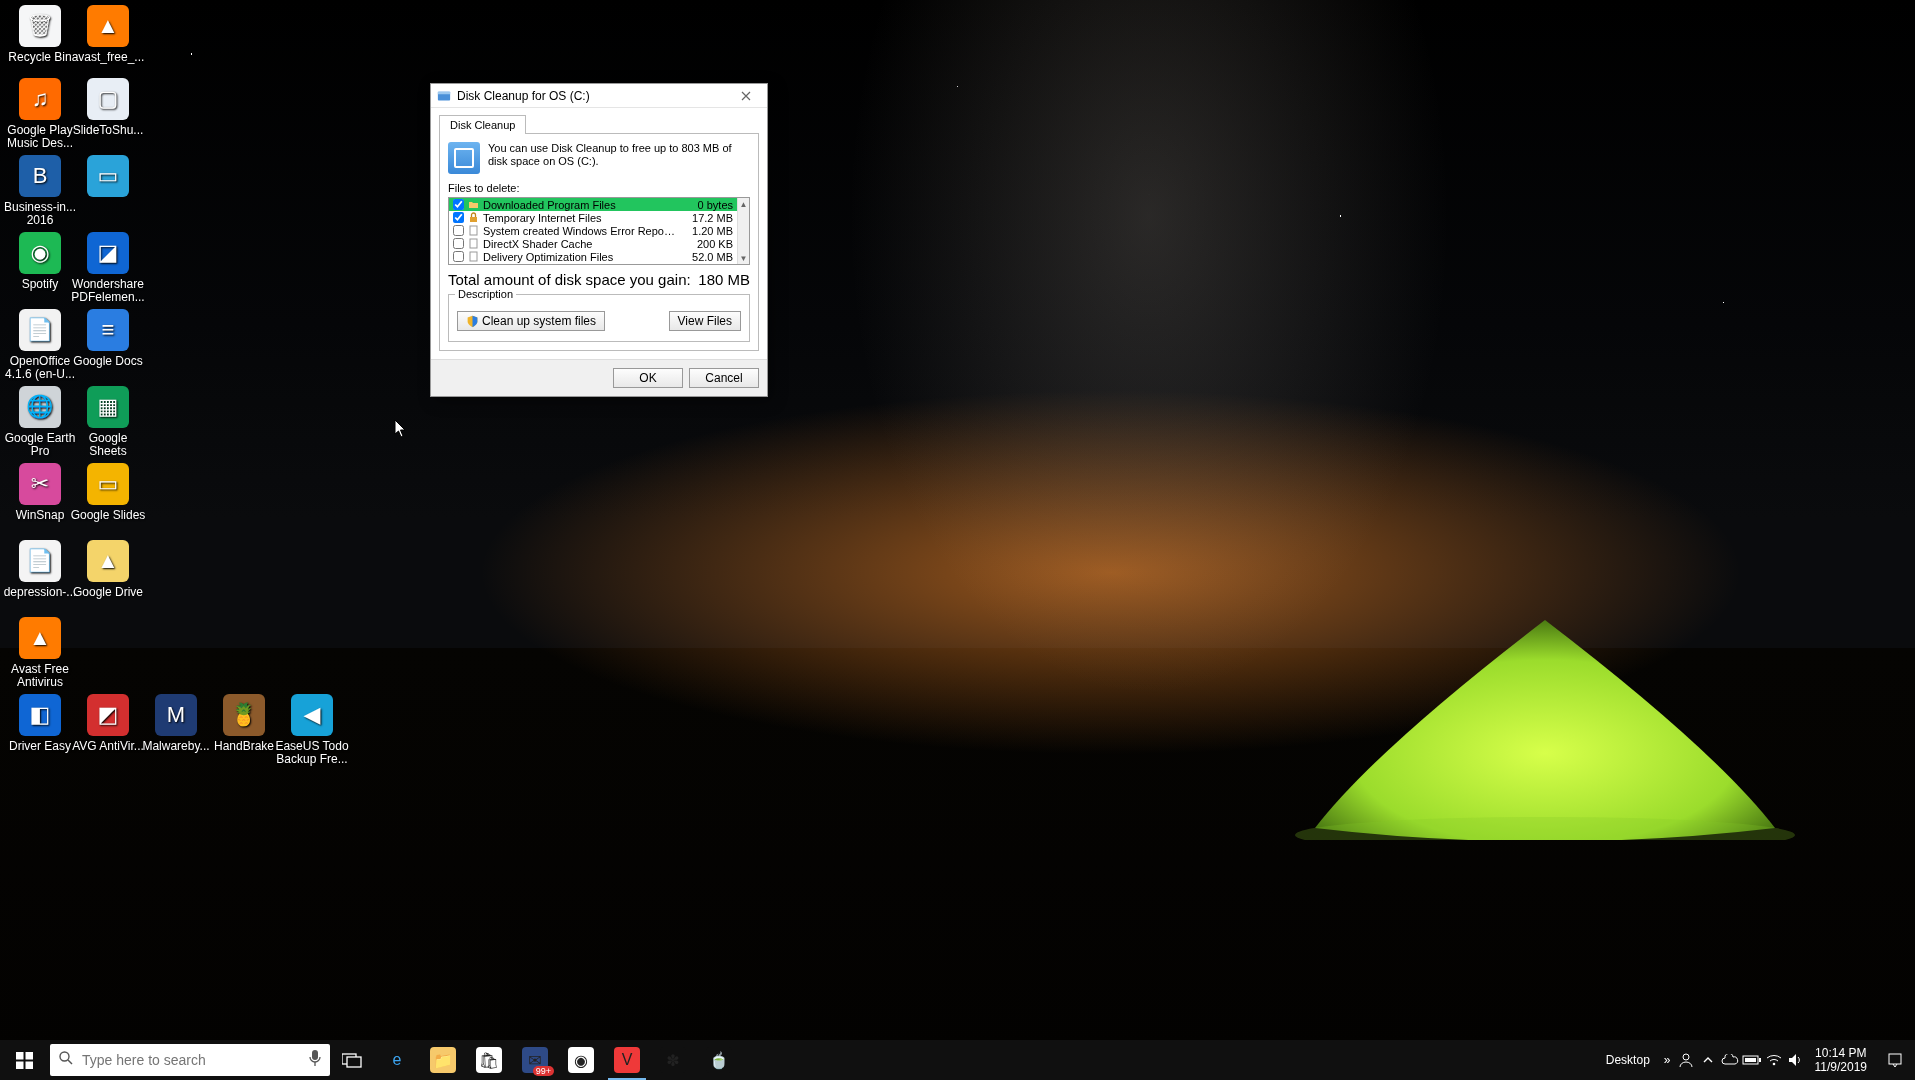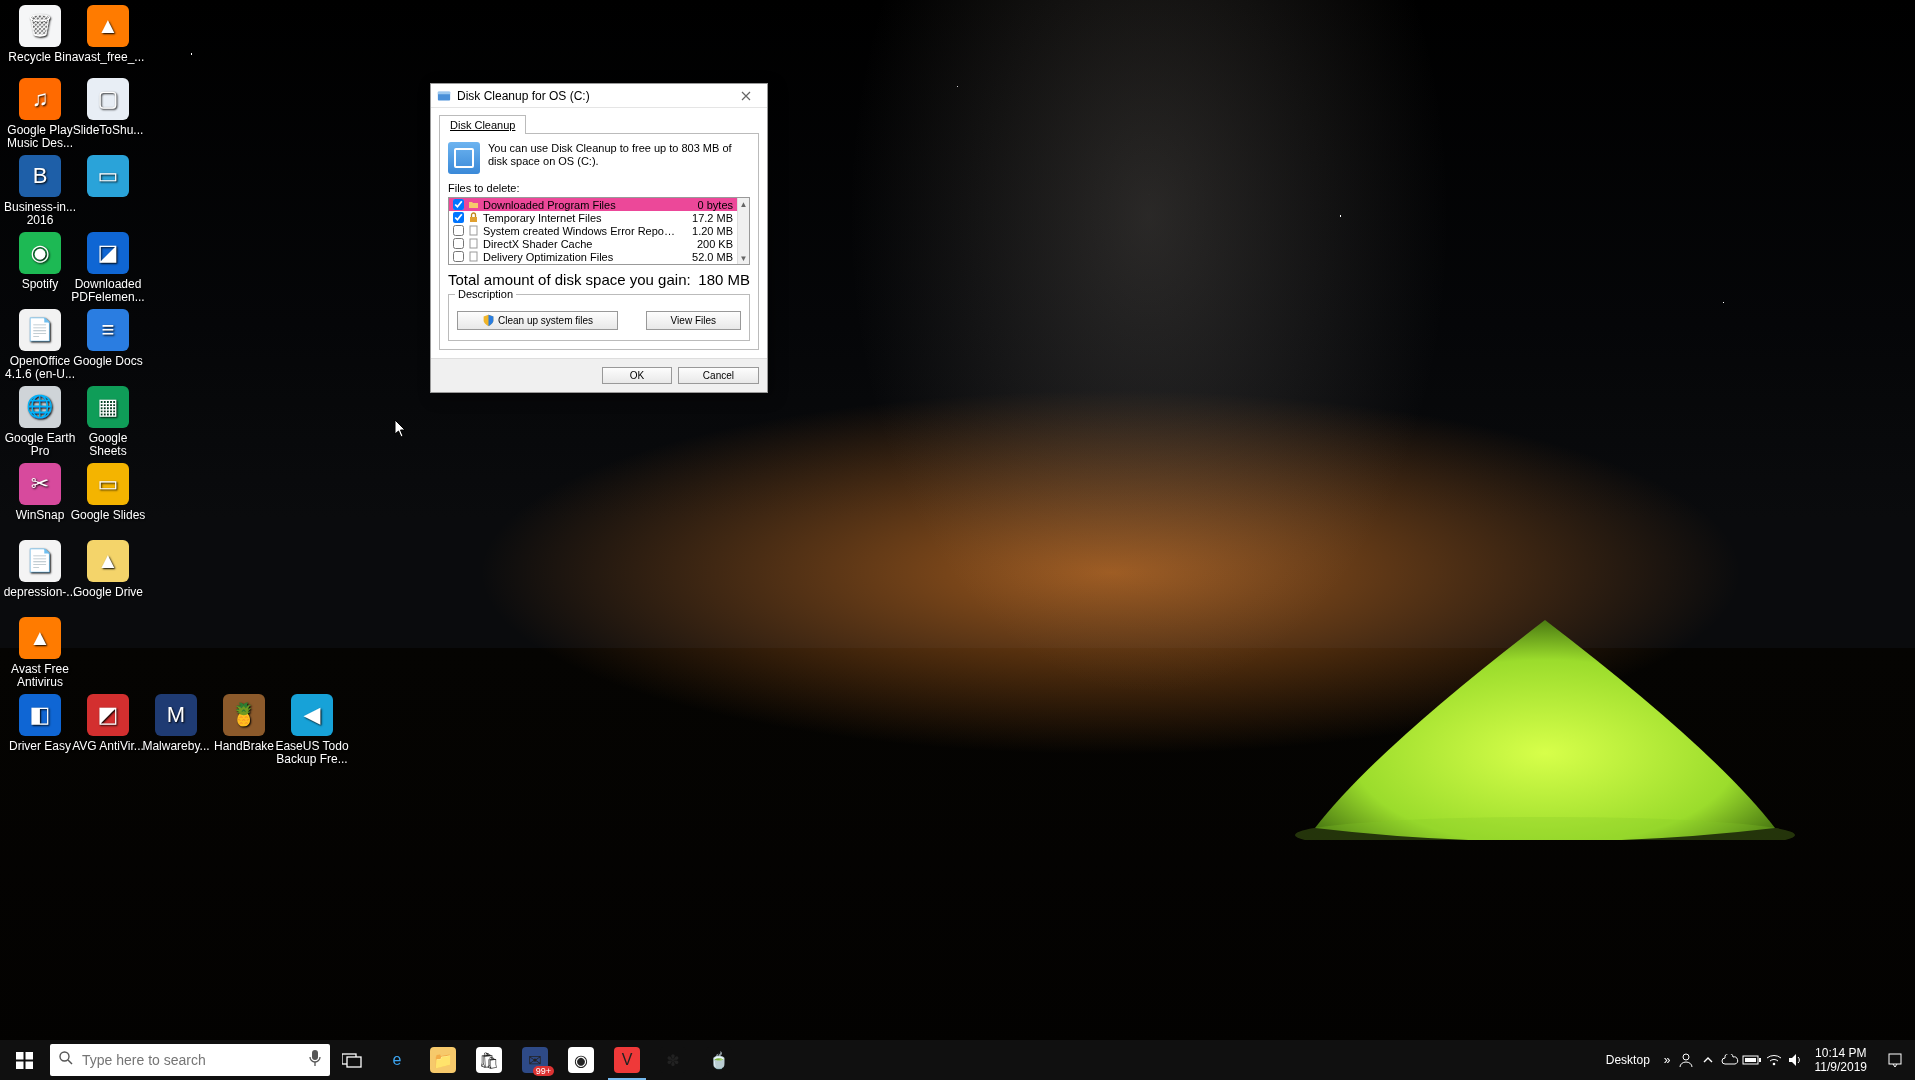--- a/index.html
+++ b/index.html
@@ -34,44 +34,44 @@
   .dicon .ibox { width:42px; height:42px; margin:0 auto 4px; border-radius:6px; display:flex; align-items:center; justify-content:center; font-size:22px; color:#fff; }
   .dicon .lbl { display:block; line-height:13px; max-height:28px; overflow:hidden; word-break:break-word; }
 
   
   .dialog { position:absolute; left:430px; top:83px; width:338px; background:#fff; border:1px solid #999; box-shadow:4px 4px 14px rgba(0,0,0,0.4); font-size:11px; color:#000; }
   .titlebar { height:24px; display:flex; align-items:center; padding:0 4px 0 6px; background:#fff; border-bottom:1px solid #e5e5e5; }
   .titlebar .ticon { width:14px; height:14px; margin-right:6px; }
   .titlebar .ttxt { flex:1; font-size:12px; }
   .titlebar .close { width:34px; height:20px; display:flex; align-items:center; justify-content:center; color:#666; cursor:pointer; }
   .tabbar { margin:6px 8px 0; }
-  .tab { display:inline-block; padding:3px 10px; background:#fff; border:1px solid #bbb; border-bottom:none; font-size:11px; position:relative; top:1px;text-decoration:underline; }
+  .tab { display:inline-block; padding:3px 10px; background:#fff; border:1px solid #bbb; border-bottom:none; font-size:11px; position:relative; top:1px; }
   .panel { margin:0 8px 8px; border:1px solid #bbb; padding:8px; background:#fff; }
   .inforow { display:flex; gap:8px; }
   .inforow .bigicon { width:32px; height:32px; flex:none; background:linear-gradient(#6db4f0,#3a89d8); border-radius:3px; position:relative; }
   .inforow .bigicon::after{content:"";position:absolute;inset:6px;border:2px solid #fff;border-radius:2px;}
   .inforow .itext { font-size:11px; line-height:13px; }
   .label1 { margin-top:8px; font-size:11px; }
   .listbox { margin-top:3px; border:1px solid #999; height:68px; position:relative; background:#fff; }
   .listbox .rows { position:absolute; inset:0 12px 0 0; overflow:hidden; }
   .lrow { display:flex; align-items:center; height:13px; padding:0 4px; font-size:11px; }
-  .lrow.sel { background:#ec4899; }
+  .lrow.sel { background:#22c55e; }
   .lrow input[type=checkbox]{margin-right:3px; width:11px;height:11px;}
   .lrow .ricon{width:13px;height:13px;margin-right:3px;display:inline-flex;align-items:center;justify-content:center;}
   .lrow .rname{flex:1;white-space:nowrap;overflow:hidden;text-overflow:ellipsis;}
   .lrow .rsize{width:58px;text-align:right;}
   .listbox .scroll { position:absolute; right:0; top:0; bottom:0; width:12px; background:#f0f0f0; border-left:1px solid #ddd;}
   .listbox .scroll .arr{height:12px;display:flex;align-items:center;justify-content:center;color:#666;font-size:8px;cursor:pointer;}
   .totalrow{display:flex;margin-top:6px;font-size:15px;}
   .totalrow .tlabel{flex:1;}
   .group{margin-top:6px;border:1px solid #bbb;padding:6px 8px 10px;position:relative;}
   .group .glabel{position:absolute;top:-7px;left:6px;background:#fff;padding:0 3px;font-size:11px;}
   .group .desc{font-size:11px;line-height:13px;min-height:60px;}
   .btnrow{display:flex;justify-content:space-between;margin-top:10px;}
-  .btn{min-width:70px;padding:2px 24px;font-size:10px;border:1px solid #999;background:linear-gradient(#fdfdfd,#e8e8e8);cursor:pointer;display:flex;align-items:center;justify-content:center;gap:3px;}
+  .btn{min-width:70px;padding:2px 8px;font-size:12px;border:1px solid #999;background:linear-gradient(#fdfdfd,#e8e8e8);cursor:pointer;display:flex;align-items:center;justify-content:center;gap:3px;}
   .footer{padding:8px;background:#f0f0f0;border-top:1px solid #ddd;display:flex;justify-content:flex-end;gap:6px;}
   .footer .btn{min-width:70px;}
 
   
   .taskbar{position:absolute;left:0;right:0;bottom:0;height:40px;background:#101010;display:flex;align-items:center;color:#fff;}
   .start{width:48px;height:40px;display:flex;align-items:center;justify-content:center;cursor:pointer;}
   .searchbox{height:32px;width:280px;background:#fff;border-radius:2px;display:flex;align-items:center;margin-left:2px;padding:0 8px;gap:8px;}
   .searchbox .mag{color:#555;}
   .searchbox input{border:none;outline:none;flex:1;font-size:14px;}
   .searchbox .mic{color:#555;}
@@ -129,21 +129,21 @@
     <div class="dicon" style="top: 155px; left: 70px;">
       <div class="ibox" style="background:#2aa3d9">▭</div>
       <span class="lbl"></span>
     </div>
     <div class="dicon" style="top: 232px; left: 2px;">
       <div class="ibox" style="background:#1db954">◉</div>
       <span class="lbl">Spotify</span>
     </div>
     <div class="dicon" style="top: 232px; left: 70px;">
       <div class="ibox" style="background:#0f66d4">◪</div>
-      <span class="lbl">Downloaded PDFelemen...</span>
+      <span class="lbl">Wondershare PDFelemen...</span>
     </div>
     <div class="dicon" style="top: 309px; left: 2px;">
       <div class="ibox" style="background:#f2f2f2">📄</div>
       <span class="lbl">OpenOffice 4.1.6 (en-U...</span>
     </div>
     <div class="dicon" style="top: 309px; left: 70px;">
       <div class="ibox" style="background:#2a7de1">≡</div>
       <span class="lbl">Google Docs</span>
     </div>
     <div class="dicon" style="top: 386px; left: 2px;">

